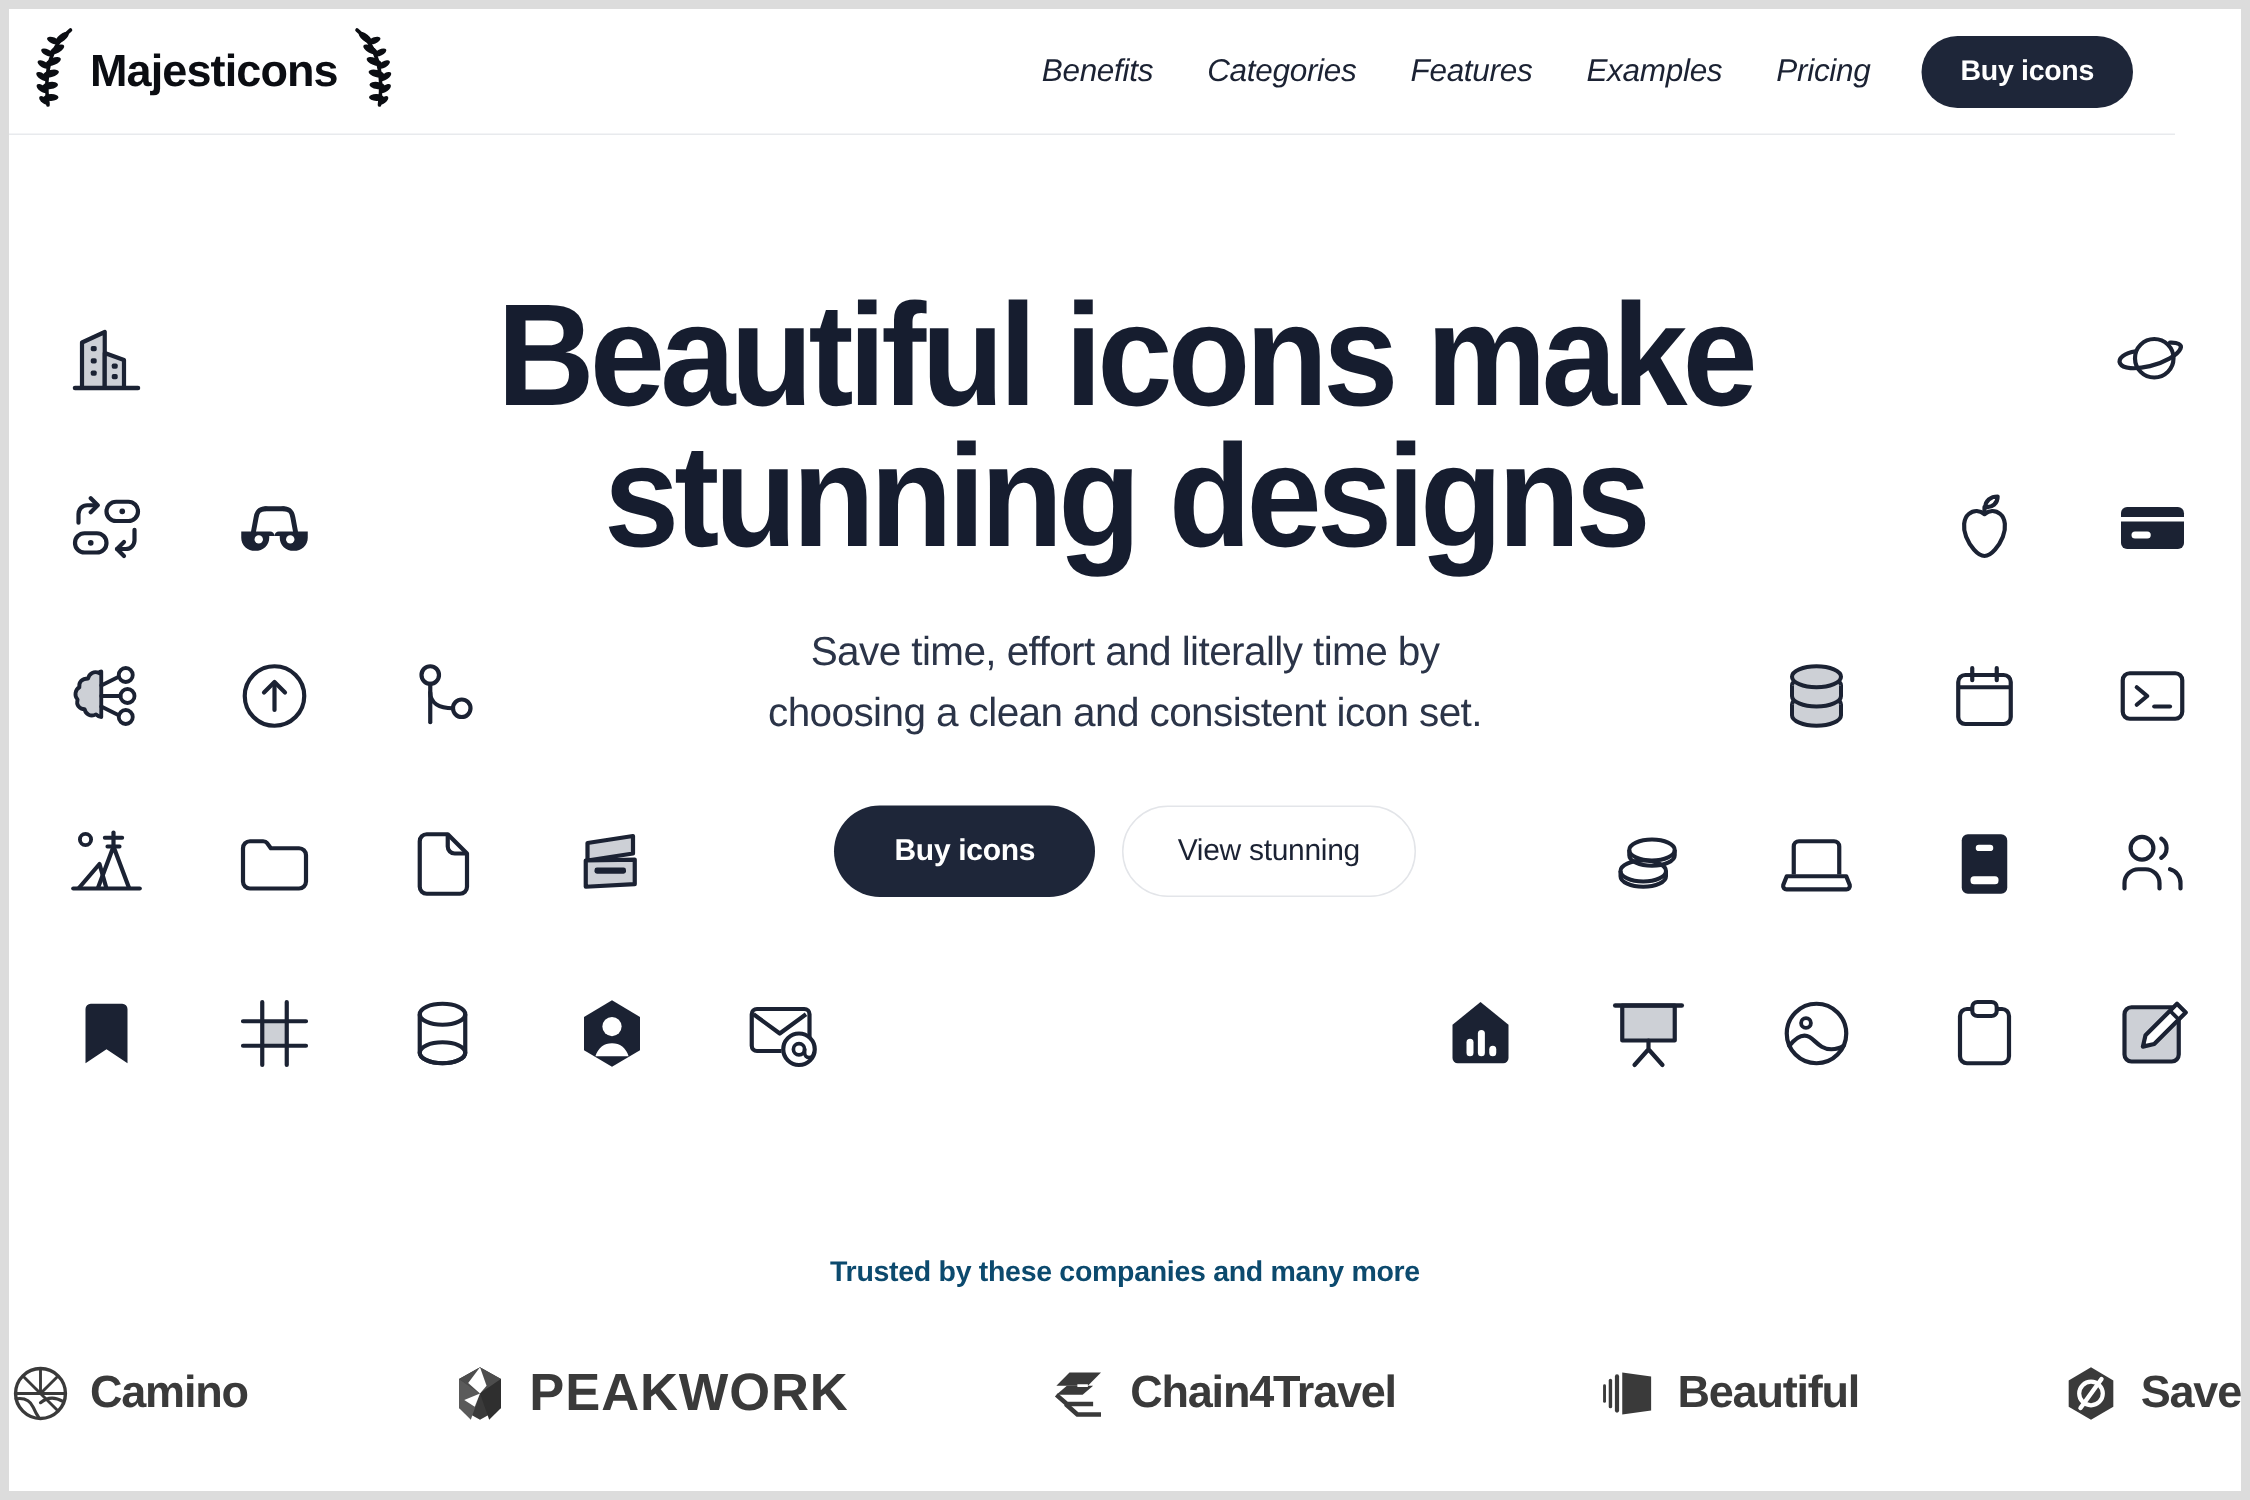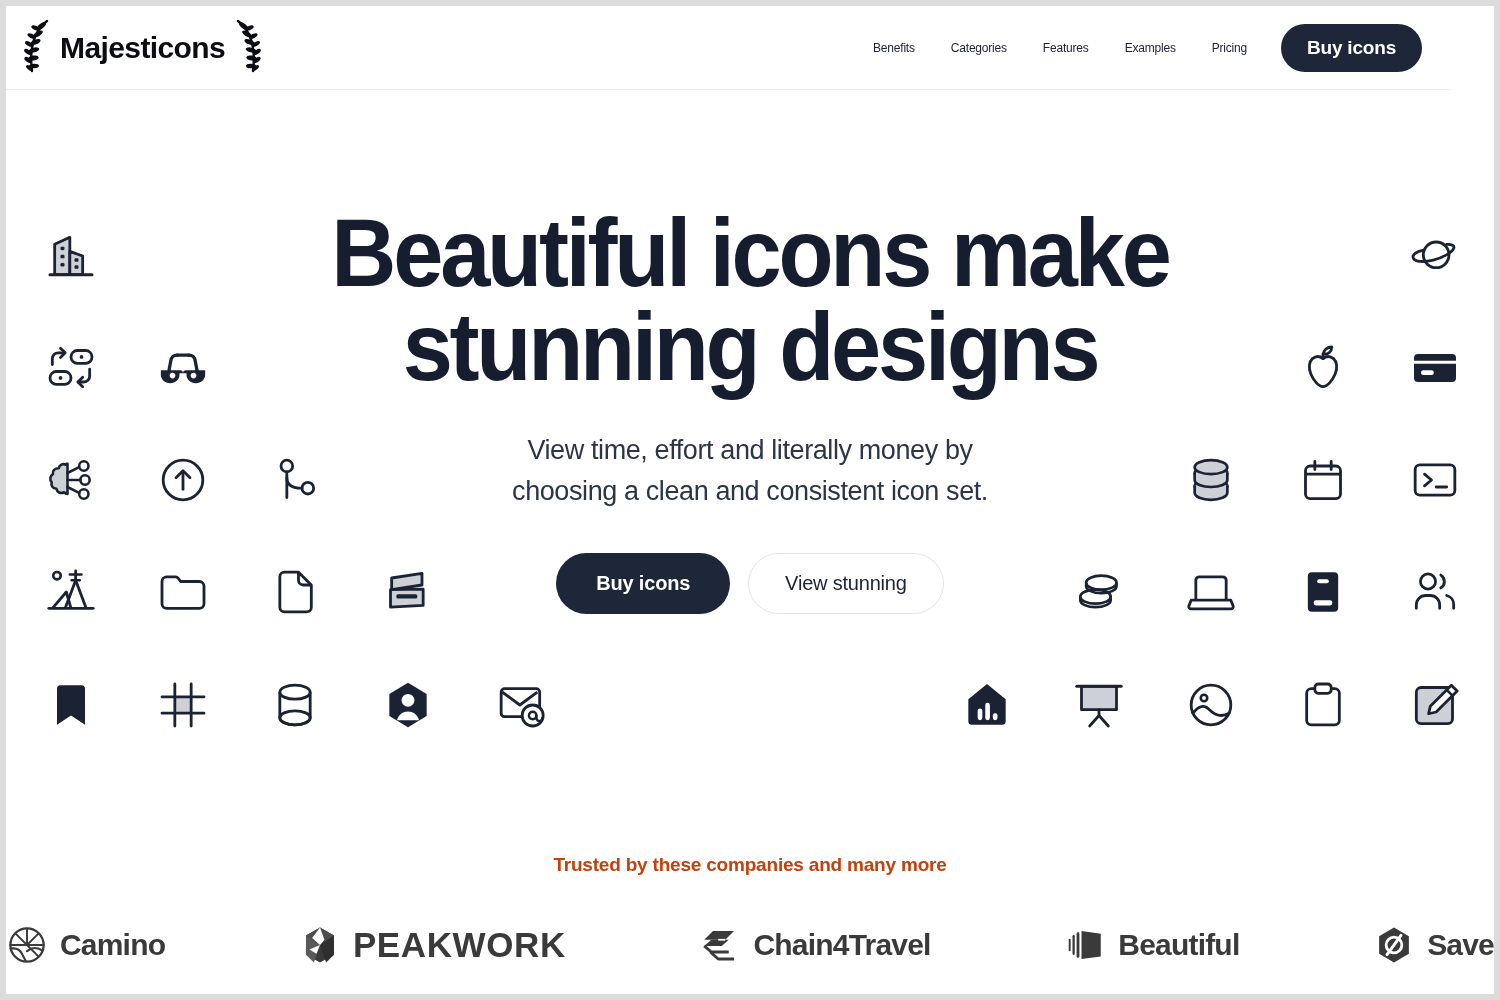--- a/index.html
+++ b/index.html
@@ -50,47 +50,48 @@
     line-height: 1;
   }
   .laurel { display: block; }
 
   .main-nav {
     display: flex;
     align-items: center;
     gap: 0;
   }
   .nav-link {
-    font-size: 12px;
+    font-size: 21px;
     color: #1b2233;
     padding: 0 18px;
     text-decoration: none;
     white-space: nowrap;
     cursor: pointer;
     letter-spacing: -0.2px;
+    font-style: italic;
   }
   .nav-cta {
     margin-left: 16px;
     background: #1e2639;
     color: #ffffff;
     font-size: 19px;
     font-weight: bold;
     border: none;
     border-radius: 999px;
     padding: 13px 26px;
     cursor: pointer;
     letter-spacing: -0.2px;
     font-family: "Liberation Sans", sans-serif;
   }
 
   
   .hero {
     position: absolute;
     left: 0;
-    top: 84px;
+    top: 68px;
     width: 1488px;
     height: 904px;
   }
 
   .hero-center {
     position: absolute;
     left: 50%;
     transform: translateX(-50%);
     top: 116px;
     width: 920px;
@@ -158,21 +159,21 @@
   .trust {
     position: absolute;
     left: 0;
     top: 764px;
     width: 1488px;
     text-align: center;
   }
   .trust-label {
     font-size: 19px;
     font-weight: bold;
-    color: #c2410c;
+    color: #0c4a6e;
     letter-spacing: -0.2px;
   }
   .logo-row {
     margin-top: 48px;
     display: flex;
     justify-content: space-between;
     align-items: center;
     gap: 62px;
   }
   .logo-item {
@@ -517,21 +518,21 @@
       </div>
     </div>
 
     <div class="hero-center">
       <h1 class="hero-title">
         <span>Beautiful icons make</span><br>
         <span>stunning designs</span>
       </h1>
 
       <p class="hero-sub">
-        <span>View time, effort and literally money by</span><br>
+        <span>Save time, effort and literally time by</span><br>
         <span>choosing a clean and consistent icon set.</span>
       </p>
 
       <div class="hero-actions">
         <button class="btn btn-primary">Buy icons</button>
         <button class="btn btn-secondary">View stunning</button>
       </div>
     </div>
 
     <div class="trust">

